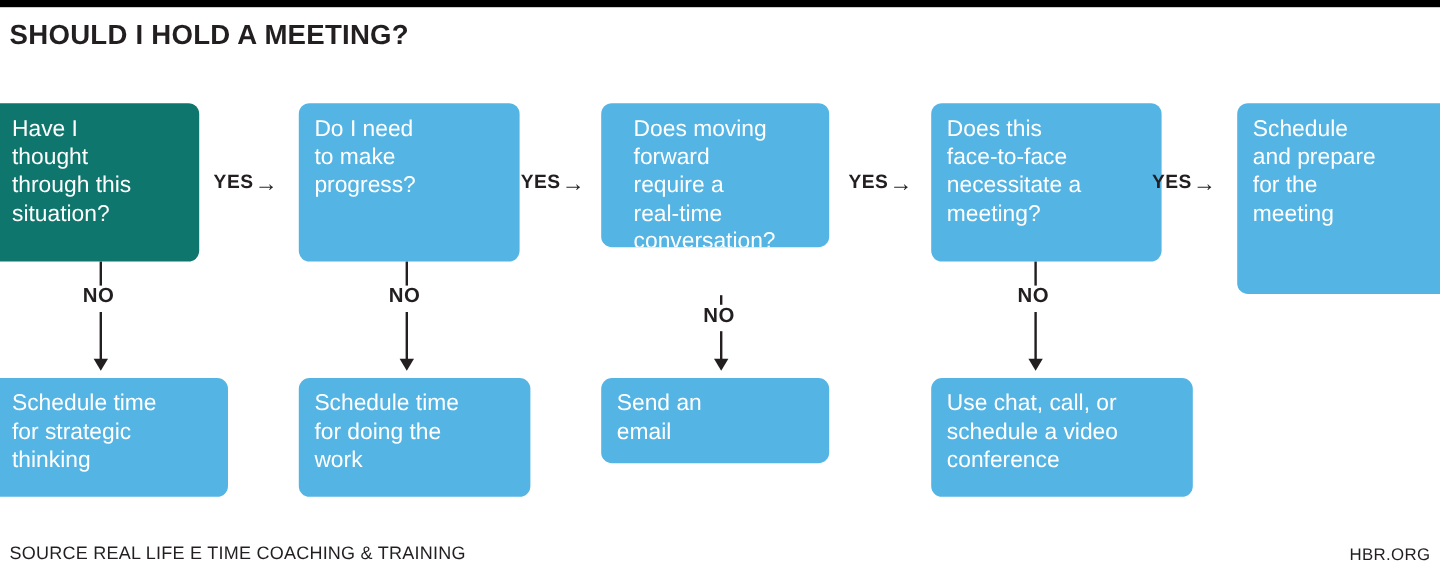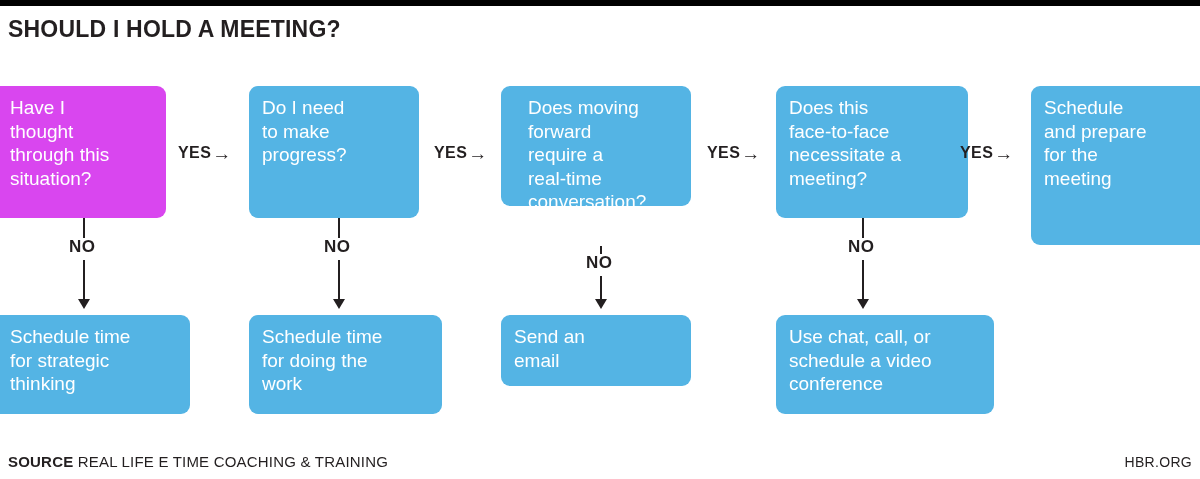--- a/index.html
+++ b/index.html
@@ -52,27 +52,27 @@
     position: absolute;
     box-sizing: border-box;
     border-radius: 9px;
     color: #ffffff;
     font-size: 19px;
     line-height: 1.24;
     padding: 10px 12px 10px 13px;
     overflow: hidden;
   }
   .node.blue   { background: #54b4e4; }
-  .node.dark   { background: #d946ef; }
+  .node.dark   { background: #0f766e; }
 
   .node .line { display: block; white-space: nowrap; }
 
   
   .n-q1 { left: 0px;    top: 86px; width: 166px; height: 132px; border-radius: 0 9px 9px 0; padding-left: 10px; }
-  .n-q2 { left: 249px;  top: 86px; width: 170px; height: 132px; }
+  .n-q2 { left: 249px;  top: 86px; width: 184px; height: 132px; }
   .n-q3 { left: 501px;  top: 86px; width: 190px; height: 120px; padding-left: 27px; }
   .n-q4 { left: 776px;  top: 86px; width: 192px; height: 132px; }
   .n-q5 { left: 1031px; top: 86px; width: 169px; height: 159px; border-radius: 9px 0 0 9px; }
 
   
   .n-a1 { left: 0px;   top: 315px; width: 190px; height: 99px; border-radius: 0 9px 9px 0; padding-left: 10px; }
   .n-a2 { left: 249px; top: 315px; width: 193px; height: 99px; }
   .n-a3 { left: 501px; top: 315px; width: 190px; height: 71px; }
   .n-a4 { left: 776px; top: 315px; width: 218px; height: 99px; }
 
@@ -160,21 +160,21 @@
   
   .footer-left {
     position: absolute;
     left: 8px;
     top: 453px;
     font-size: 15px;
     letter-spacing: 0.2px;
     color: #231f20;
     white-space: nowrap;
   }
-  .footer-left .src-label { font-weight: bold; }
+  .footer-left .src-label { font-weight: normal; }
   .footer-left .src-value { font-weight: normal; }
 
   .footer-right {
     position: absolute;
     right: 8px;
     top: 454px;
     font-size: 14px;
     letter-spacing: 0.3px;
     color: #231f20;
     white-space: nowrap;

